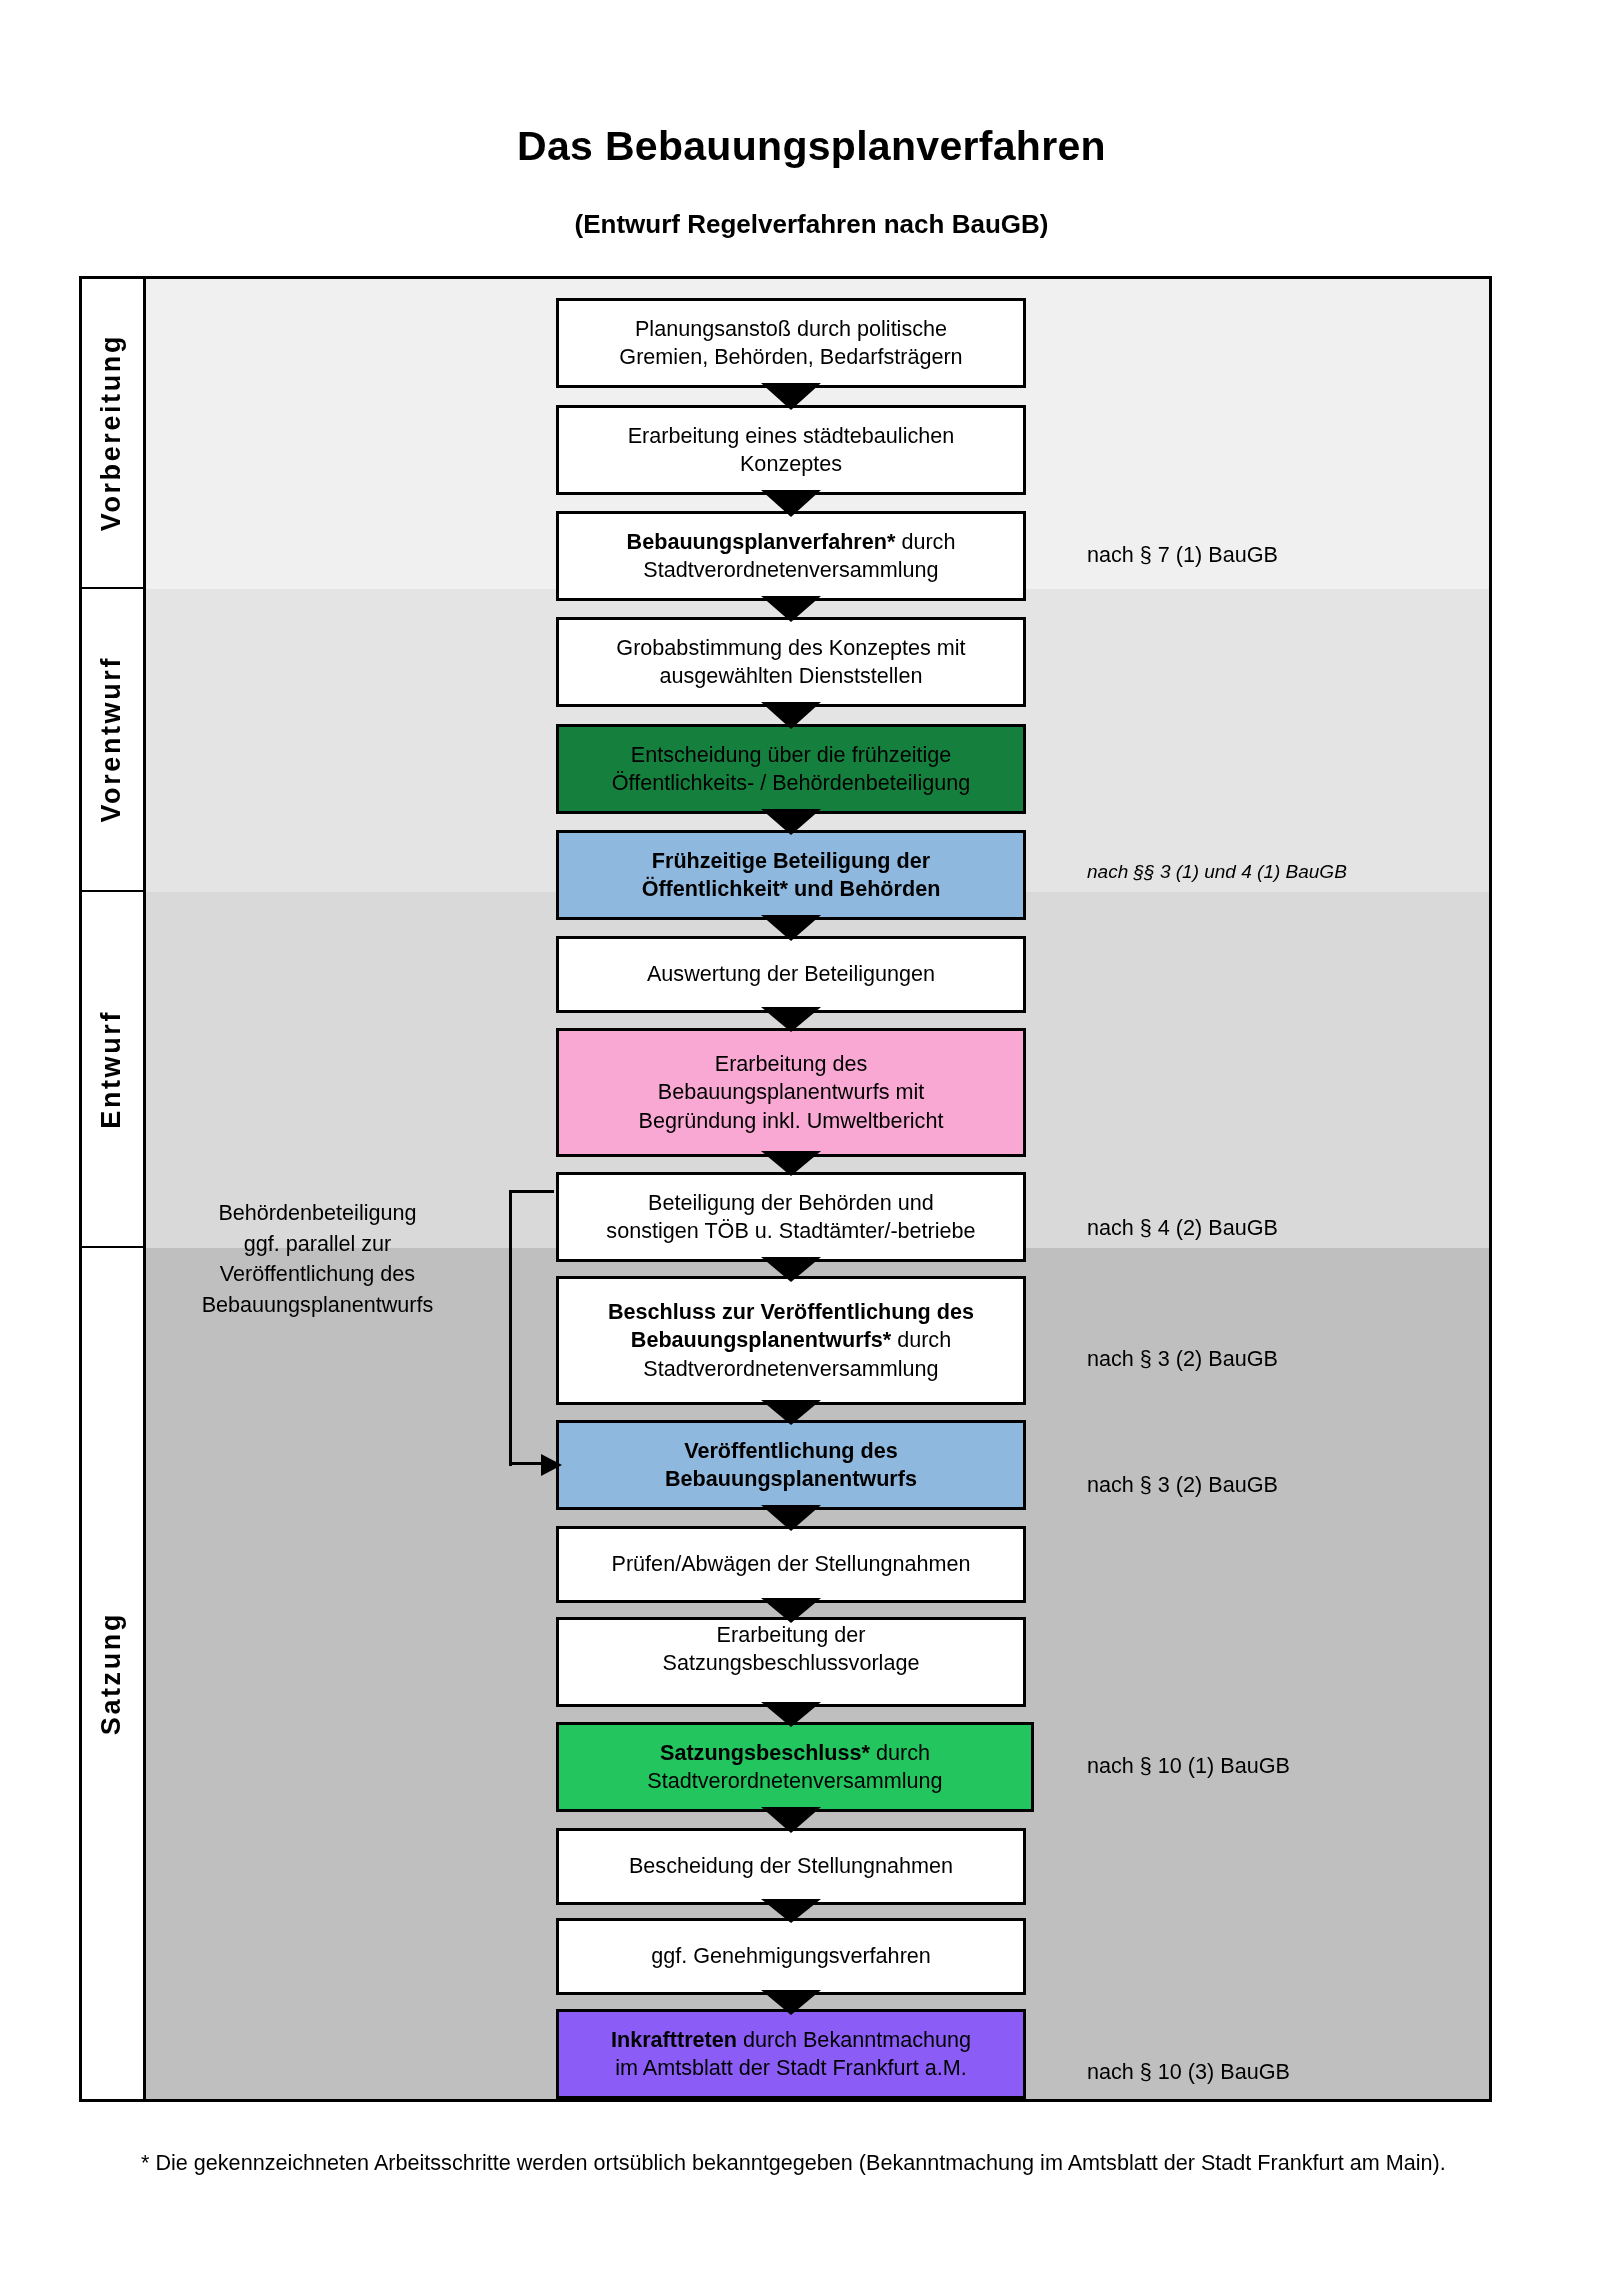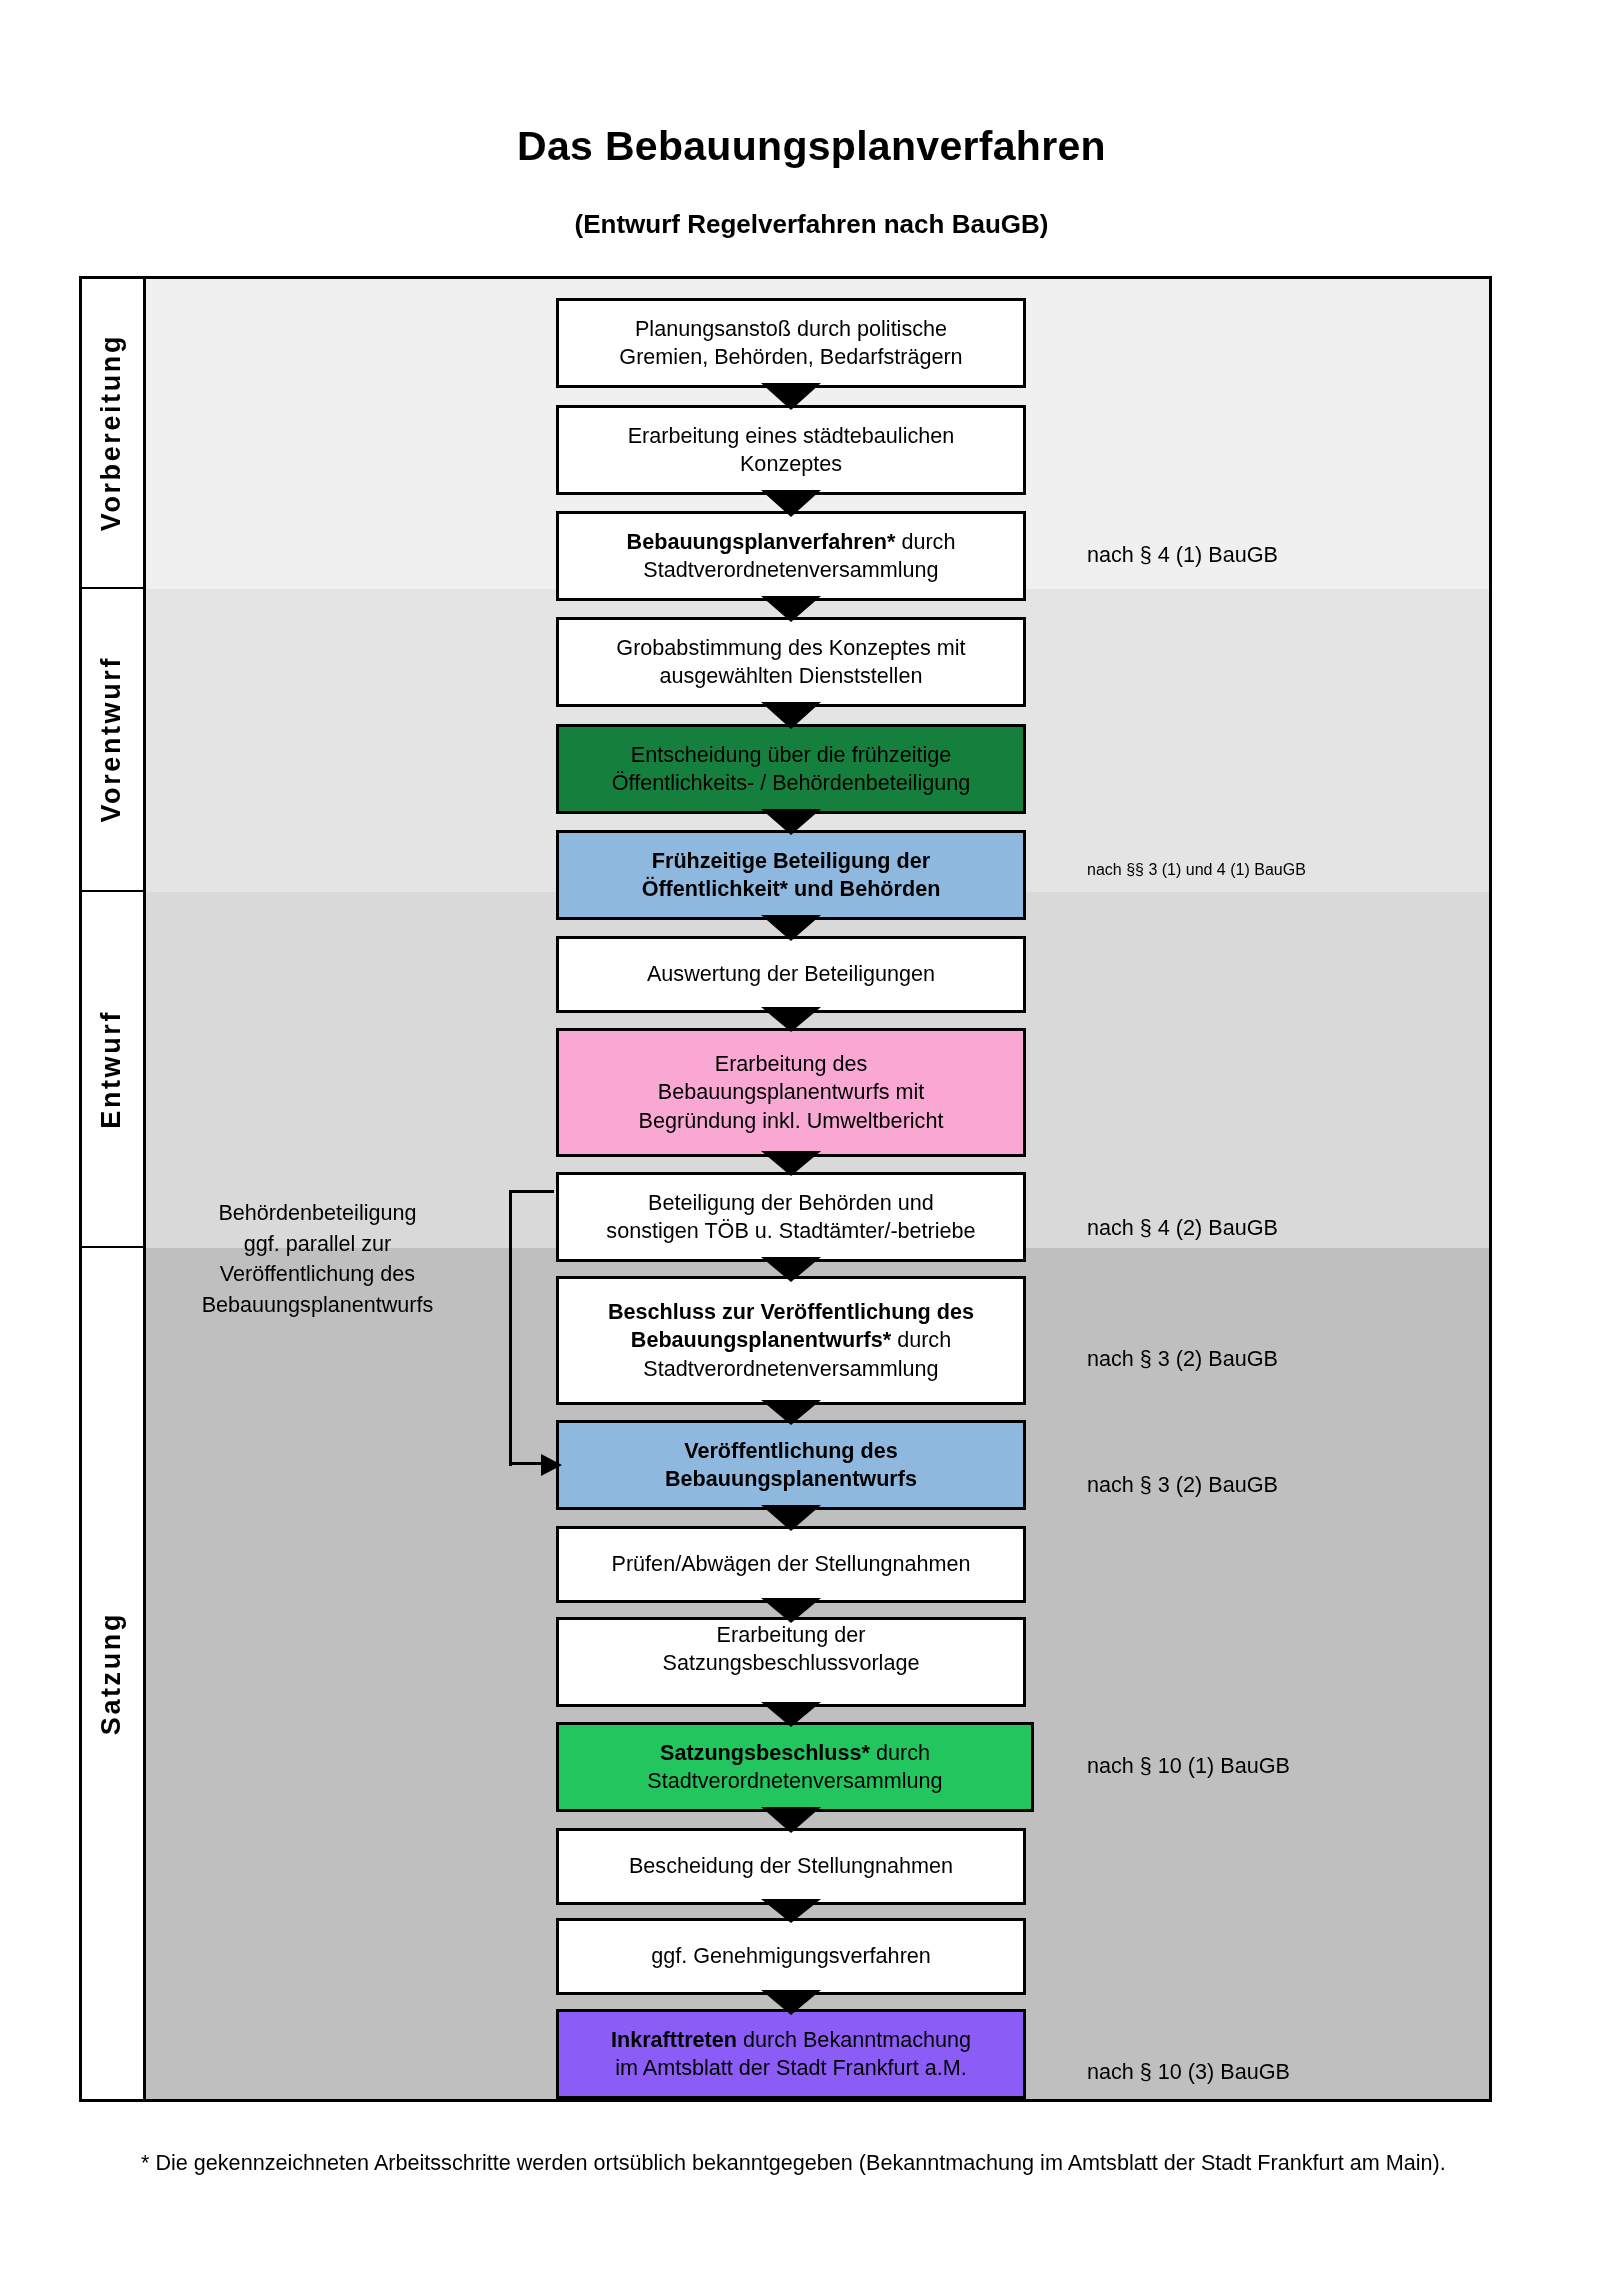--- a/index.html
+++ b/index.html
@@ -101,22 +101,22 @@
     <div style="left: 761px; top: 1598px; width: 0px; height: 0px; border-left: 30px solid transparent; border-right: 30px solid transparent; border-top: 25px solid rgb(0, 0, 0); z-index: 5; position: absolute;"></div>
     <div style="left: 761px; top: 1702px; width: 0px; height: 0px; border-left: 30px solid transparent; border-right: 30px solid transparent; border-top: 25px solid rgb(0, 0, 0); z-index: 5; position: absolute;"></div>
     <div style="left: 761px; top: 1807px; width: 0px; height: 0px; border-left: 30px solid transparent; border-right: 30px solid transparent; border-top: 26px solid rgb(0, 0, 0); z-index: 5; position: absolute;"></div>
     <div style="left: 761px; top: 1899px; width: 0px; height: 0px; border-left: 30px solid transparent; border-right: 30px solid transparent; border-top: 24px solid rgb(0, 0, 0); z-index: 5; position: absolute;"></div>
     <div style="left: 761px; top: 1990px; width: 0px; height: 0px; border-left: 30px solid transparent; border-right: 30px solid transparent; border-top: 25px solid rgb(0, 0, 0); z-index: 5; position: absolute;"></div>
     <div style="left: 509px; top: 1190px; width: 3.3px; height: 276px; background: rgb(0, 0, 0); z-index: 6; position: absolute;"></div>
     <div style="left: 509px; top: 1190px; width: 45px; height: 3.3px; background: rgb(0, 0, 0); z-index: 6; position: absolute;"></div>
     <div style="left: 509px; top: 1462px; width: 33px; height: 3.3px; background: rgb(0, 0, 0); z-index: 6; position: absolute;"></div>
     <div style="left: 541px; top: 1454px; width: 0px; height: 0px; border-top: 11.8px solid transparent; border-bottom: 11.8px solid transparent; border-left: 21px solid rgb(0, 0, 0); z-index: 6; position: absolute;"></div>
     <div style="left: 177px; top: 1198px; width: 281px; text-align: center; font-size: 21.6px; line-height: 1.42; z-index: 6; position: absolute;">Behördenbeteiligung<br>ggf. parallel zur<br>Veröffentlichung des<br>Bebauungsplanentwurfs</div>
-    <div style="left: 1087px; top: 542px; font-size: 21.6px; white-space: nowrap; z-index: 6; position: absolute;">nach § 4 (1) BauGB</div>
-    <div style="left: 1087px; top: 861px; font-size: 16px; white-space: nowrap; z-index: 6; position: absolute;">nach §§ 3 (1) und 4 (1) BauGB</div>
+    <div style="left: 1087px; top: 542px; font-size: 21.6px; white-space: nowrap; z-index: 6; position: absolute;">nach § 7 (1) BauGB</div>
+    <div style="left: 1087px; top: 861px; font-size: 19px; white-space: nowrap; z-index: 6; position: absolute; font-style: italic;">nach §§ 3 (1) und 4 (1) BauGB</div>
     <div style="left: 1087px; top: 1215px; font-size: 21.6px; white-space: nowrap; z-index: 6; position: absolute;">nach § 4 (2) BauGB</div>
     <div style="left: 1087px; top: 1346px; font-size: 21.6px; white-space: nowrap; z-index: 6; position: absolute;">nach § 3 (2) BauGB</div>
     <div style="left: 1087px; top: 1472px; font-size: 21.6px; white-space: nowrap; z-index: 6; position: absolute;">nach § 3 (2) BauGB</div>
     <div style="left: 1087px; top: 1753px; font-size: 21.6px; white-space: nowrap; z-index: 6; position: absolute;">nach § 10 (1) BauGB</div>
     <div style="left: 1087px; top: 2059px; font-size: 21.6px; white-space: nowrap; z-index: 6; position: absolute;">nach § 10 (3) BauGB</div>
     <div style="left: 141px; top: 2146px; width: 1355px; font-size: 21.6px; line-height: 1.62; z-index: 6; position: absolute;">* Die gekennzeichneten Arbeitsschritte werden ortsüblich bekanntgegeben (Bekanntmachung im Amtsblatt  der Stadt Frankfurt am Main).</div>
   </div>
 
 
 </body></html>

